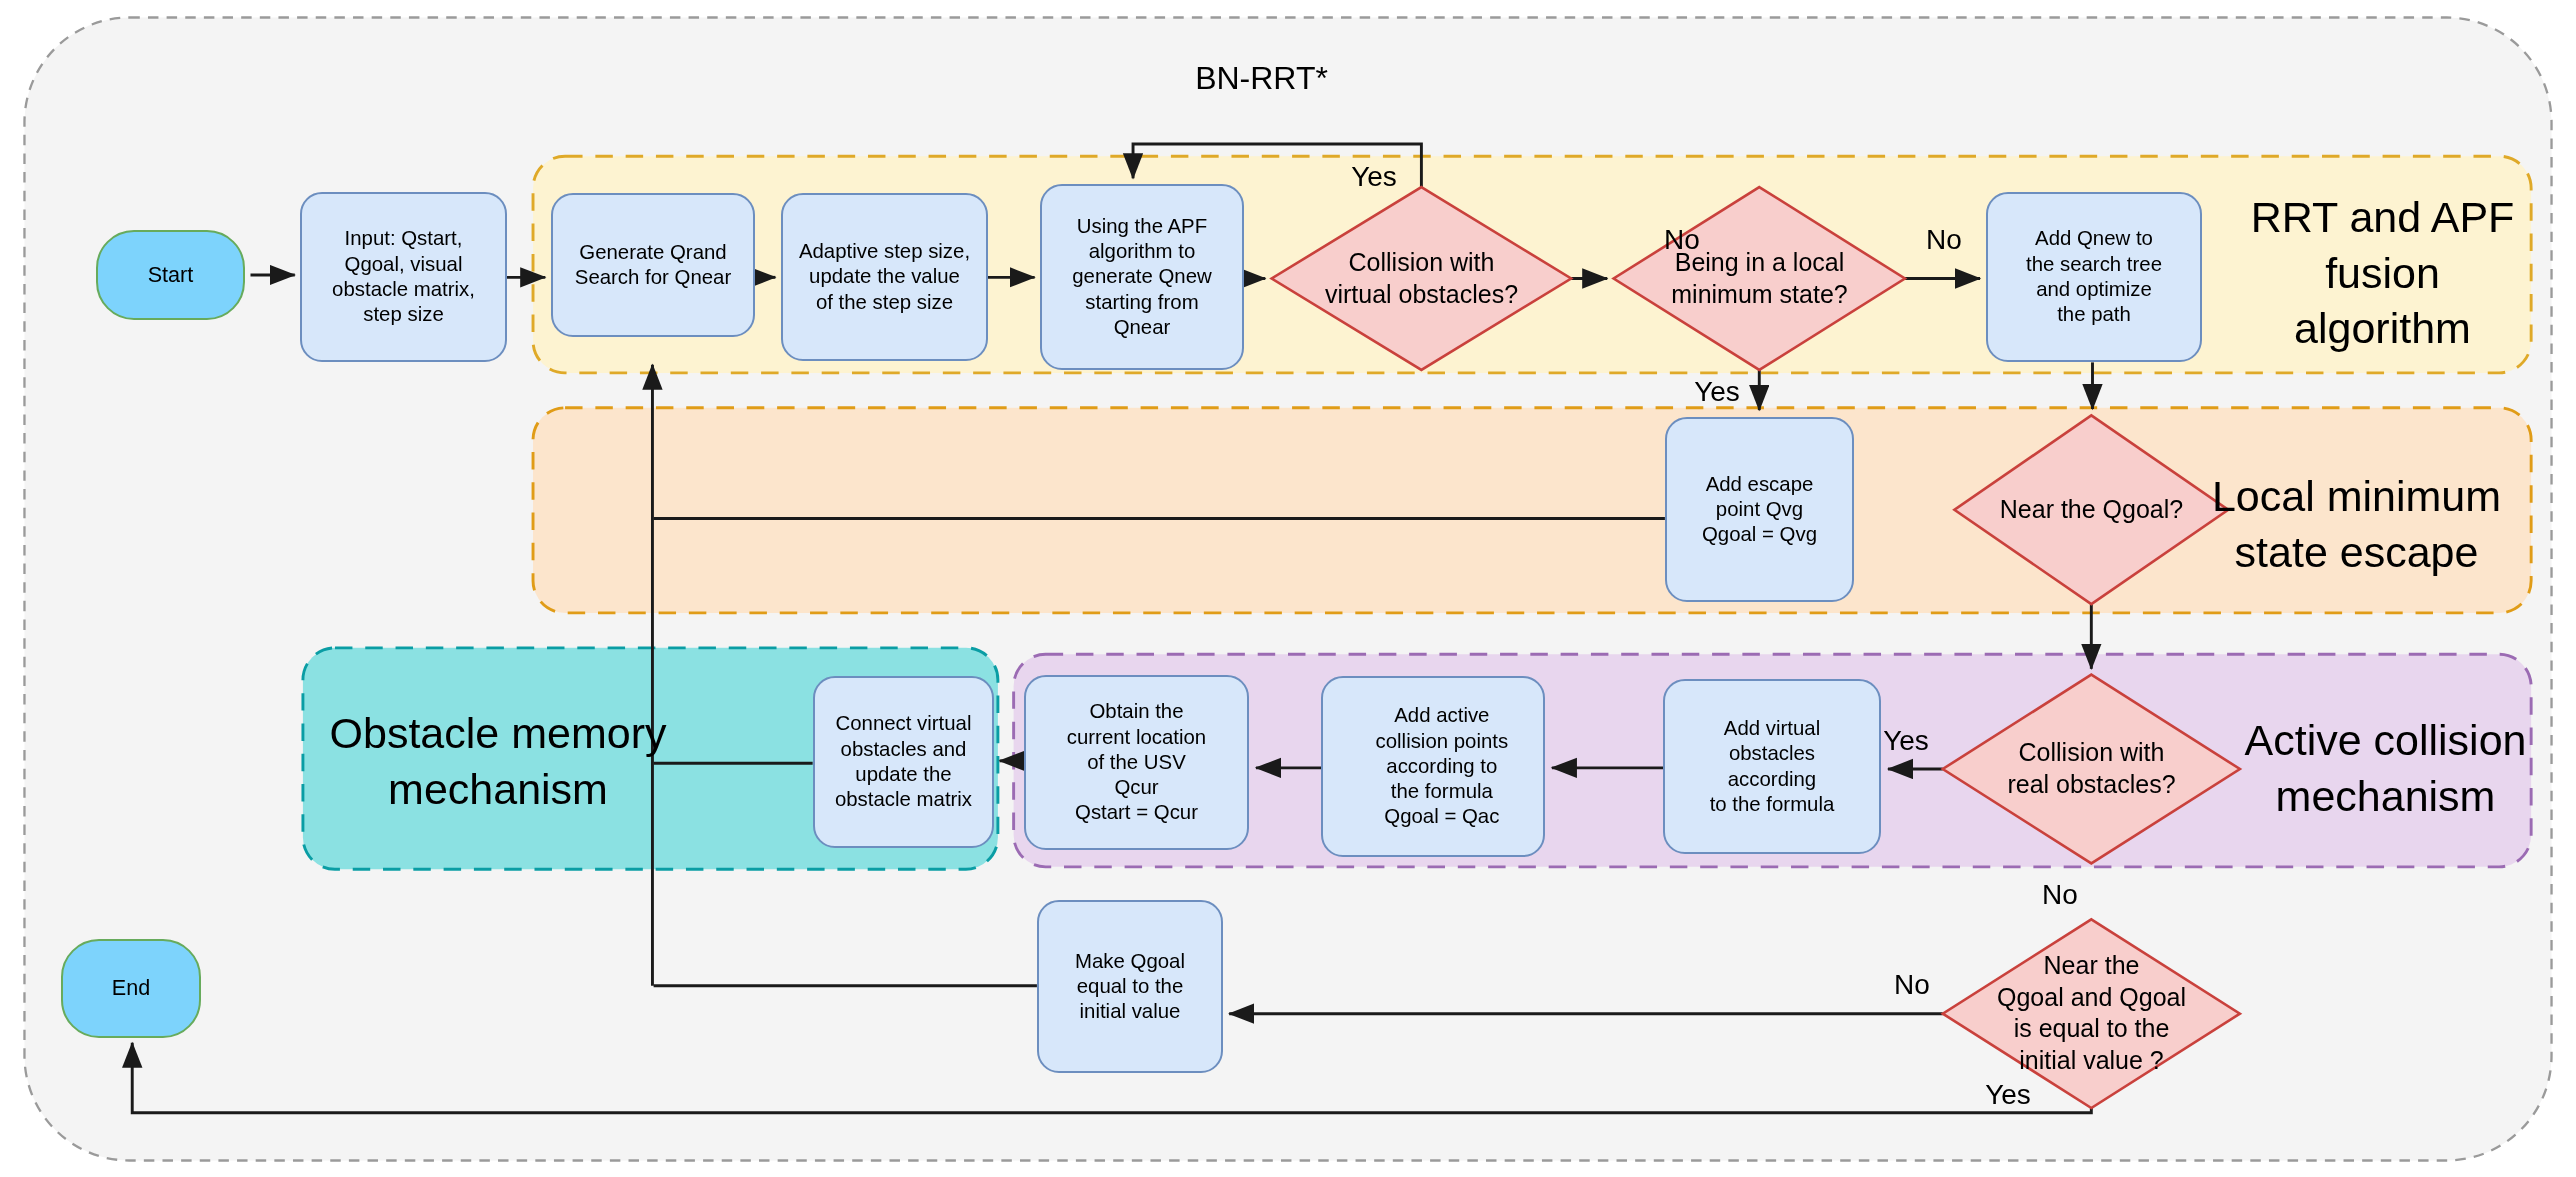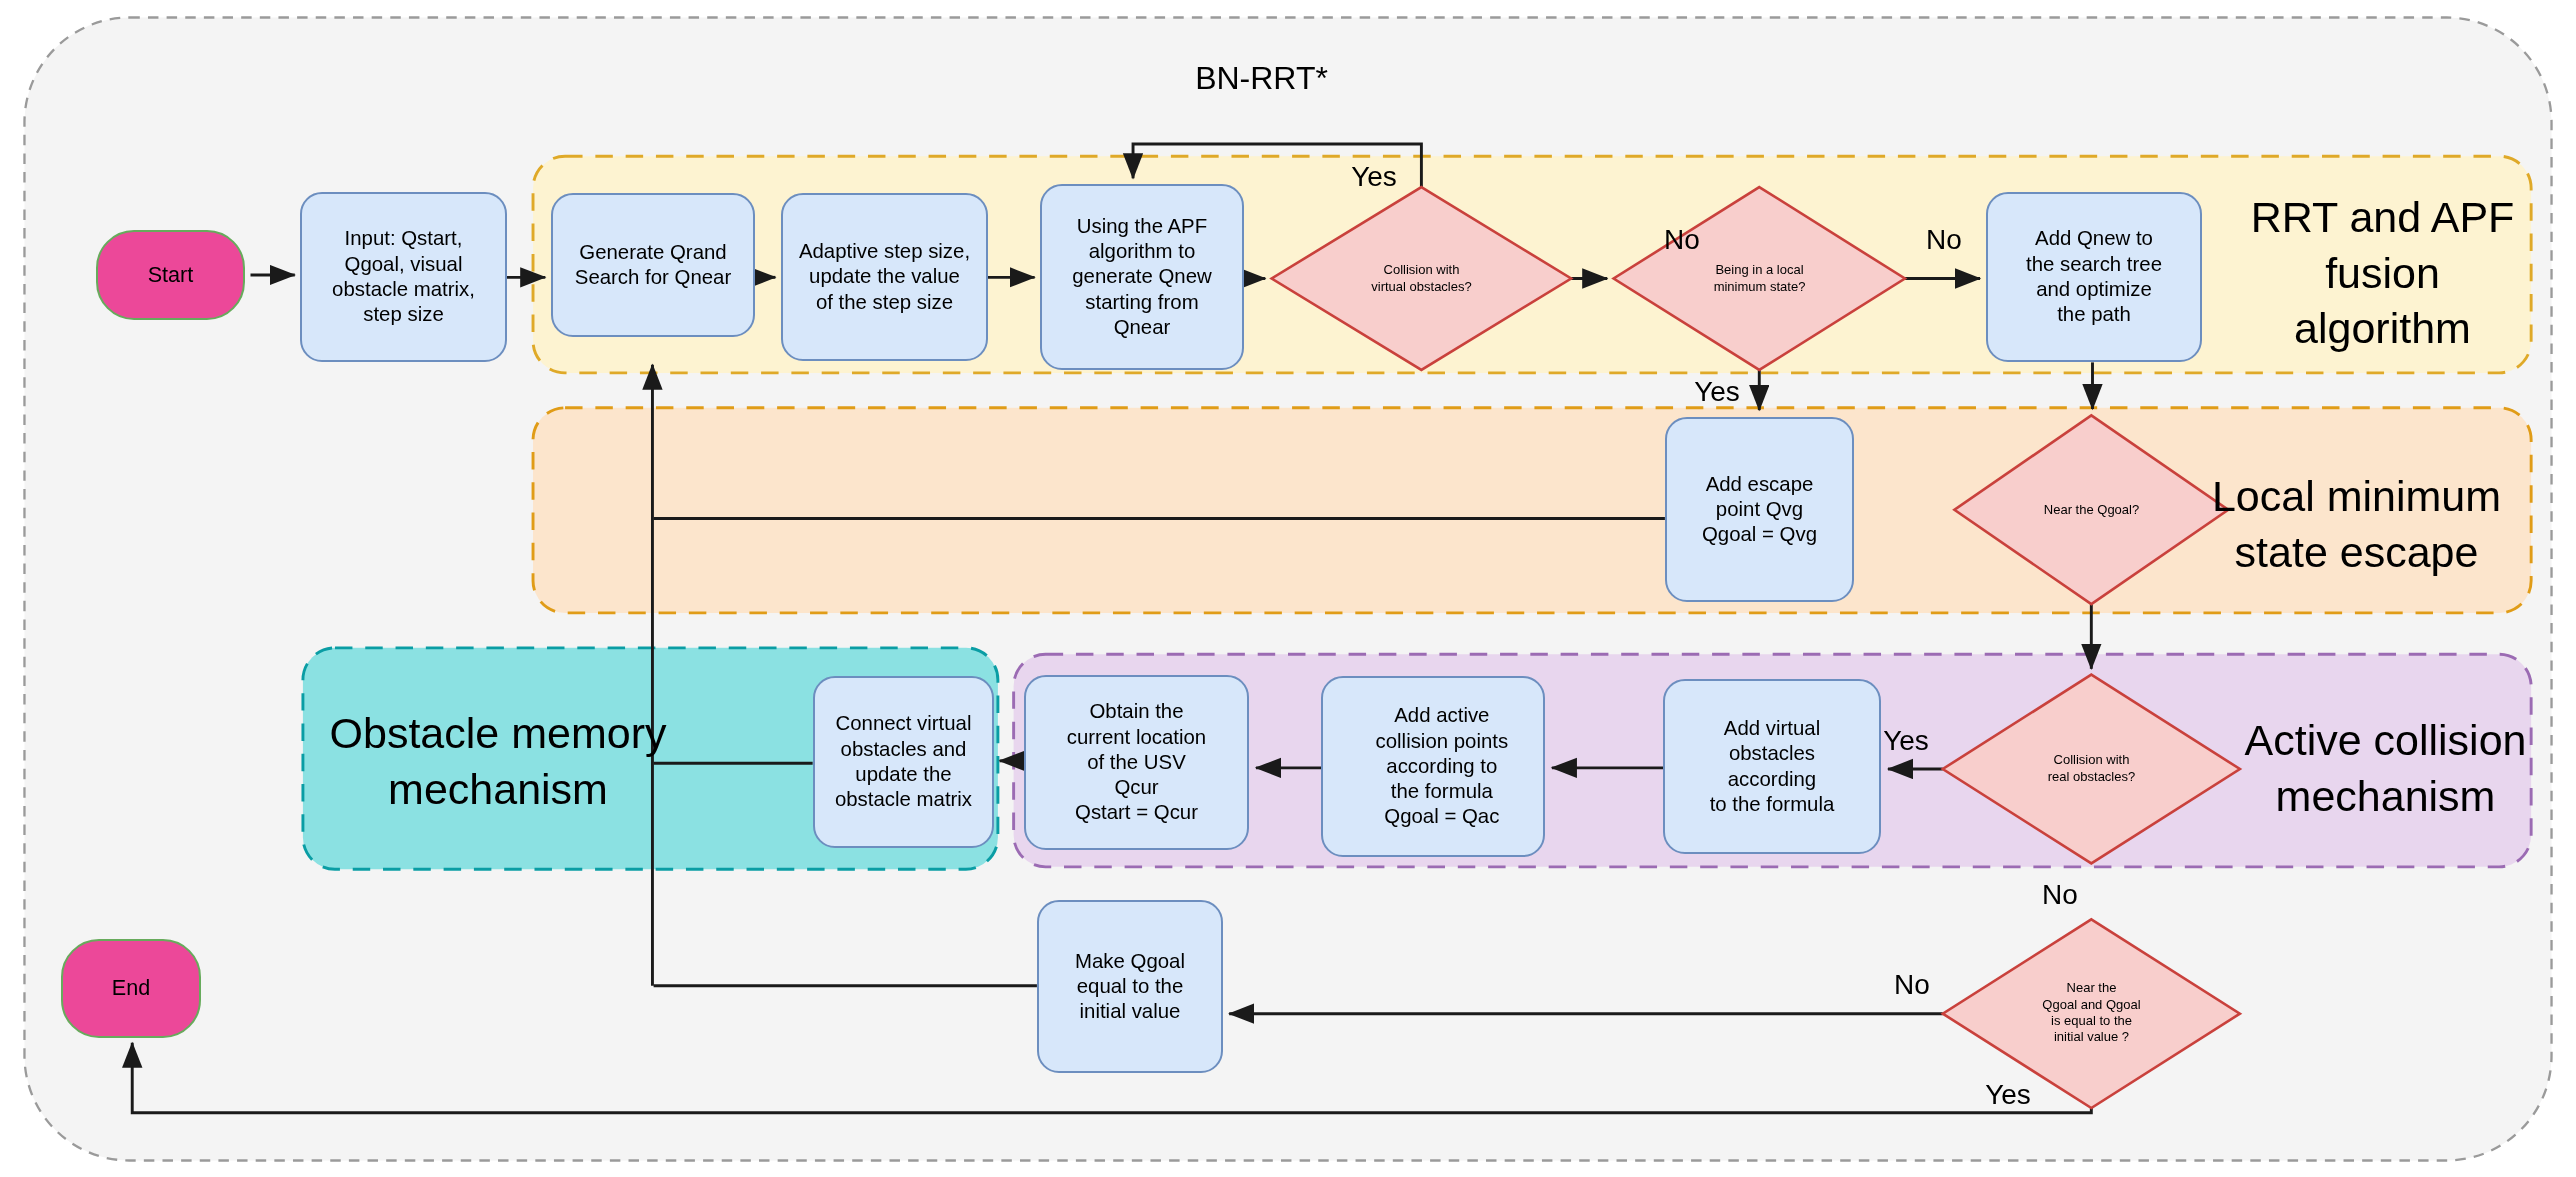--- a/index.html
+++ b/index.html
@@ -7,22 +7,22 @@
     position:relative; width:2576px; height:1178px; overflow:hidden;
     background:#ffffff; font-family:"Liberation Sans", sans-serif; color:#000;
   }
   .layer { position:absolute; left:0; top:0; }
   .txt { position:absolute; display:flex; align-items:center; justify-content:center;
          text-align:center; white-space:pre-line; }
   .node { position:absolute; display:flex; align-items:center; justify-content:center;
           text-align:center; box-sizing:border-box; font-size:20.4px; line-height:1.24;
           white-space:pre-line; }
   .process { background:#d7e7fa; border:2px solid #6c8ebf; border-radius:22px; padding:2.3px; }
-  .terminal { background:#ec4899; border:2.9px solid #67ab5c; border-radius:38px; font-size:21.6px; }
-  .dtext { font-size:13px; line-height:1.26; }
+  .terminal { background:#7dd3fc; border:2.9px solid #67ab5c; border-radius:38px; font-size:21.6px; }
+  .dtext { font-size:25px; line-height:1.26; }
   .edge-label { font-size:28px;margin-top:8px; }
   .region-label { font-size:43px; line-height:1.3; }
   .title { font-size:32px; }
 </style>
 </head>
 <body>
 
 <div class="canvas">
 
   <svg class="layer" width="2576" height="1178" viewBox="0 0 4422 2022">

